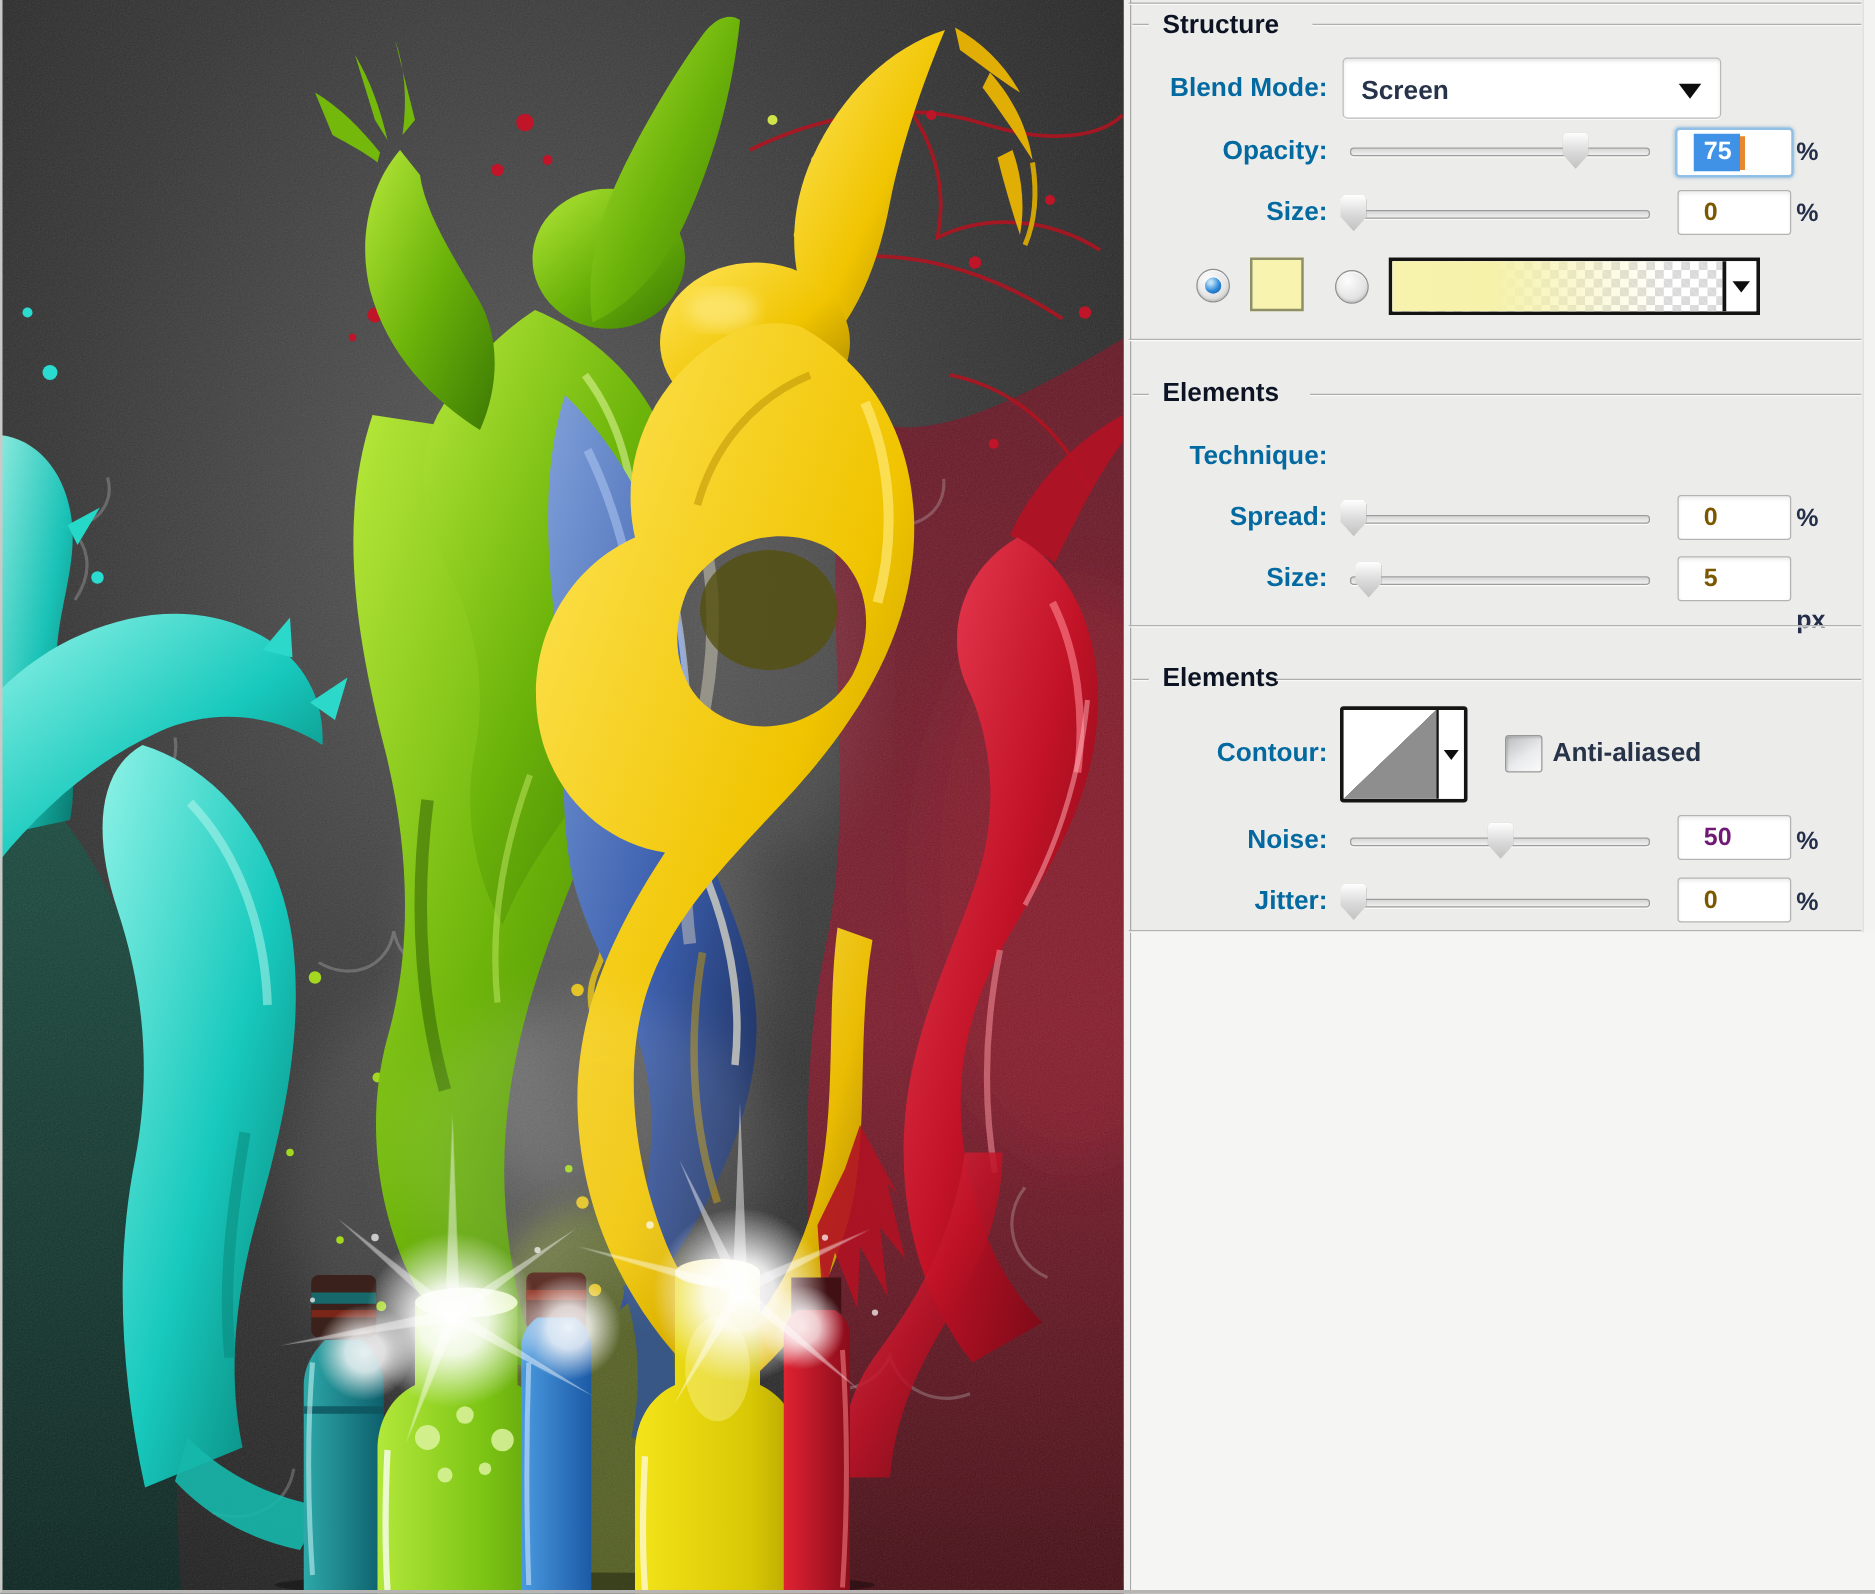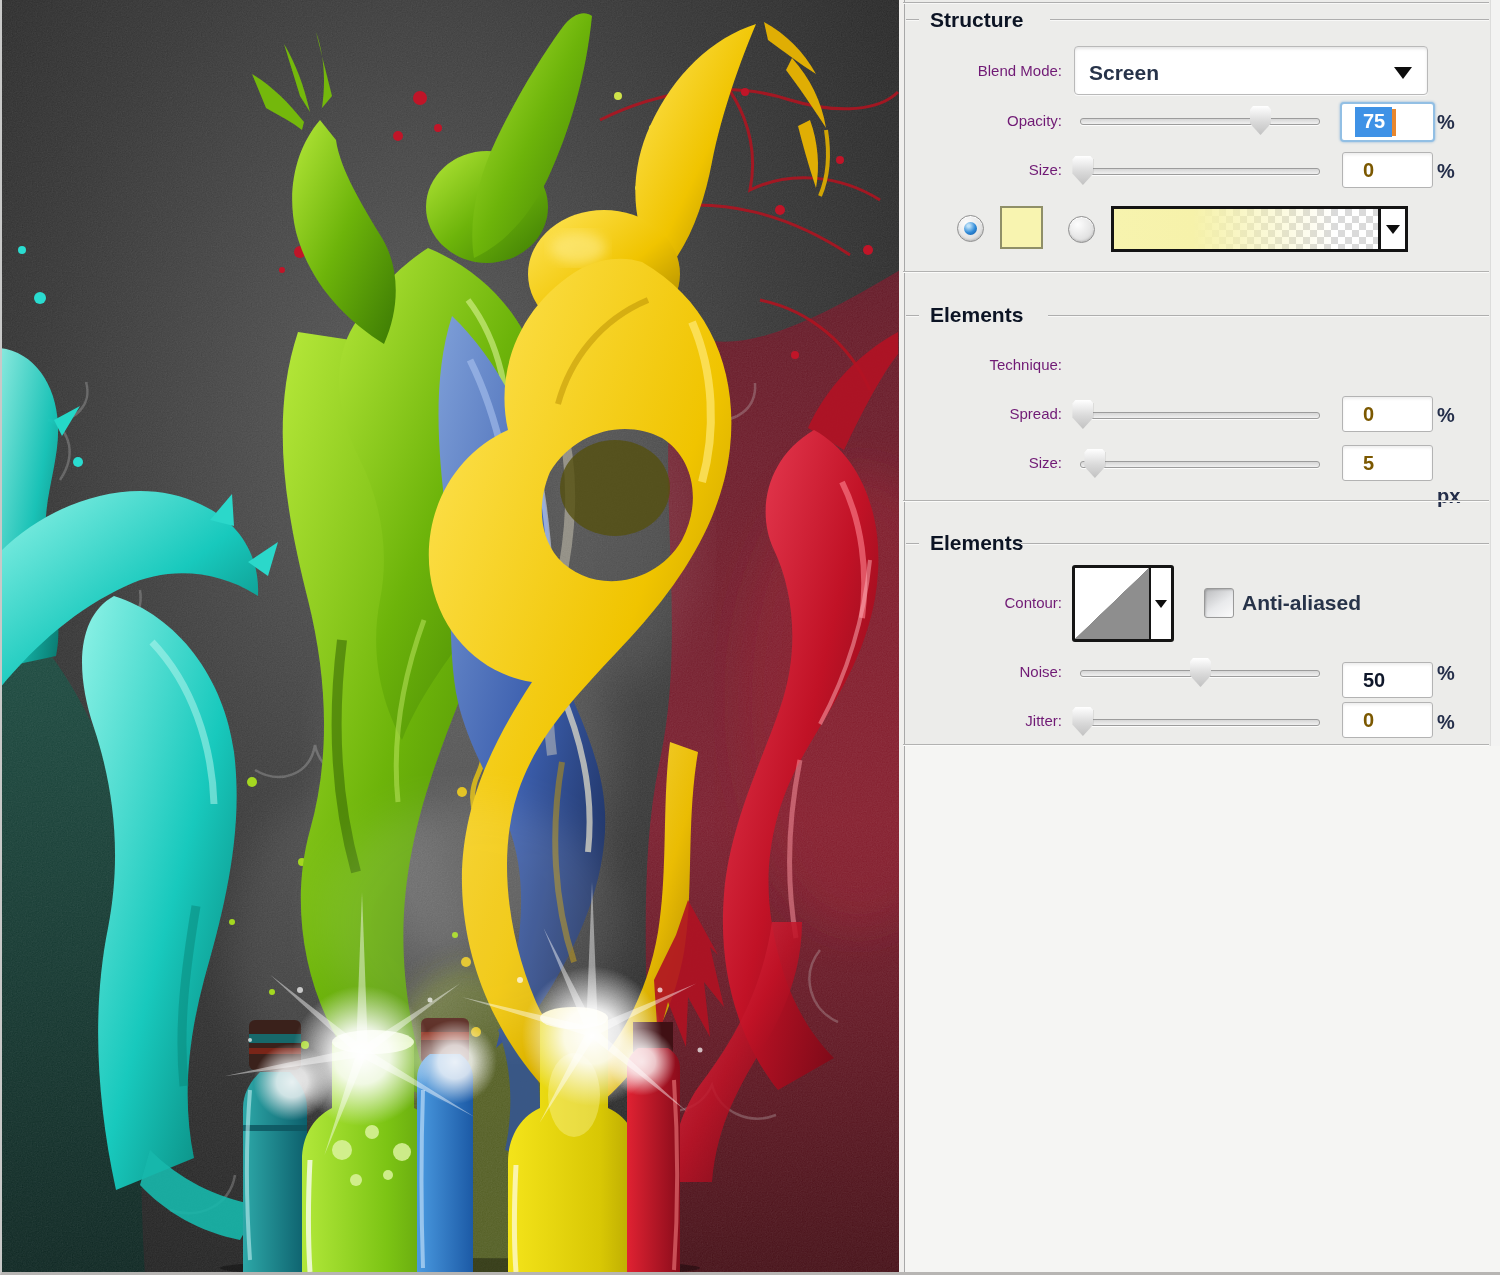--- a/index.html
+++ b/index.html
@@ -17,21 +17,21 @@
     position:absolute;left:899px;top:0;width:601px;height:1275px;background:#ececea;
     box-shadow:inset 5px 0 0 #f0efed, inset 6px 0 0 #a8a8a8;
   }
   .panel-lower{position:absolute;left:6px;top:746px;right:0;bottom:0;background:#f5f5f3;}
   .right-strip{position:absolute;left:591px;top:0;width:10px;height:1275px;background:#f3f3f2;border-left:1px solid #dcdcdb;}
 
   .etch{position:absolute;height:1px;background:#aeaeae;box-shadow:0 1px 0 #f8f8f7;}
   .sep{position:absolute;left:4px;width:586px;height:1px;background:#b2b2b1;box-shadow:0 1px 0 #fbfbfa;}
 
   .sec-title{position:absolute;left:31px;font-size:21px;font-weight:bold;color:#0c1424;line-height:24px;}
-  .row-label{position:absolute;left:13px;width:150px;text-align:right;font-size:15px;font-weight:normal;color:#701a75;line-height:26px;}
+  .row-label{position:absolute;left:13px;width:150px;text-align:right;font-size:21px;font-weight:bold;color:#0369a1;line-height:26px;}
   .suffix{position:absolute;left:538px;font-size:20px;font-weight:bold;color:#242e4a;line-height:26px;}
 
   .dropdown{
     position:absolute;background:#fff;border:1px solid #b9b9b9;border-radius:4px;box-sizing:border-box;
     box-shadow:inset 0 2px 3px rgba(0,0,0,.10), 0 1px 0 rgba(255,255,255,.7);
     display:flex;align-items:center;padding-left:14px;padding-top:4px;
     font-size:21px;color:#273349;font-weight:bold;
   }
   .dd-arrow{position:absolute;right:15px;top:50%;margin-top:-4px;width:0;height:0;
     border-left:9px solid transparent;border-right:9px solid transparent;border-top:12px solid #0d0d0d;}
@@ -41,21 +41,21 @@
     background:linear-gradient(#d6d6d6,#f0f0f0);box-shadow:0 1px 0 rgba(255,255,255,.85);}
   .thumb{position:absolute;top:1px;width:21px;height:29px;
     background:linear-gradient(#ffffff,#d9d9d9 55%,#c2c2c2);
     clip-path:polygon(14% 0,86% 0,100% 12%,100% 60%,50% 100%,0 60%,0 12%);
     filter:drop-shadow(0 0 1px #787878);}
 
   .vbox{position:absolute;left:443px;width:91px;height:36px;background:#fff;border:1px solid #b3b3b3;border-radius:3px;
     box-sizing:border-box;box-shadow:inset 0 2px 3px rgba(0,0,0,.07);
     display:flex;align-items:center;padding-left:20px;font-size:20px;font-weight:bold;}
   .amber{color:#7b5800;}
-  .navy{color:#0f172a;margin-top:10px;}
+  .navy{color:#701a75;}
   .vbox-focus{position:absolute;left:441px;width:95px;height:40px;background:#fff;border:2px solid #92bfe4;border-radius:4px;
     box-sizing:border-box;box-shadow:0 0 2px 1px rgba(122,172,216,.4);
     display:flex;align-items:center;padding-left:13px;}
   .sel{background:#3f92e6;color:#fff;font-size:20px;font-weight:bold;padding:3px 7px 4px 8px;}
   .caret{width:4px;height:27px;background:#e8872e;}
 
   .radio{position:absolute;width:27px;height:27px;border-radius:50%;box-sizing:border-box;border:1px solid #8f8f8f;
     background:radial-gradient(circle at 35% 30%, #fdfdfd 0%, #e4e4e4 60%, #c9c9c9 100%);
     box-shadow:inset 0 1px 1px rgba(255,255,255,.9), inset 0 -1px 2px rgba(0,0,0,.15);}
   .radio.on::after{content:"";position:absolute;left:6px;top:6px;width:13px;height:13px;border-radius:50%;
@@ -379,21 +379,21 @@
 <div class="panel">
   <div class="right-strip"></div>
   <div class="panel-lower"></div>
   <div class="etch" style="top:2px;left:4px;width:586px;"></div>
 
   <div class="sec-title" style="top:8px;">Structure</div>
   <div class="etch" style="top:19px;left:7px;width:13px;"></div>
   <div class="etch" style="top:19px;left:151px;width:439px;"></div>
 
   <div class="row-label" style="top:58px;">Blend Mode:</div>
-  <div class="dropdown" style="left:175px;top:46px;width:354px;height:49px;">
+  <div class="dropdown" style="left:175px;top:46px;width:303px;height:49px;">
     <span>Screen</span>
     <span class="dd-arrow"></span>
   </div>
 
   <div class="row-label" style="top:108px;">Opacity:</div>
   <div class="slider" style="top:105px;">
     <div class="track"></div>
     <div class="thumb" style="left:calc(75% - 10px);"></div>
   </div>
   <div class="vbox-focus" style="top:102px;">

